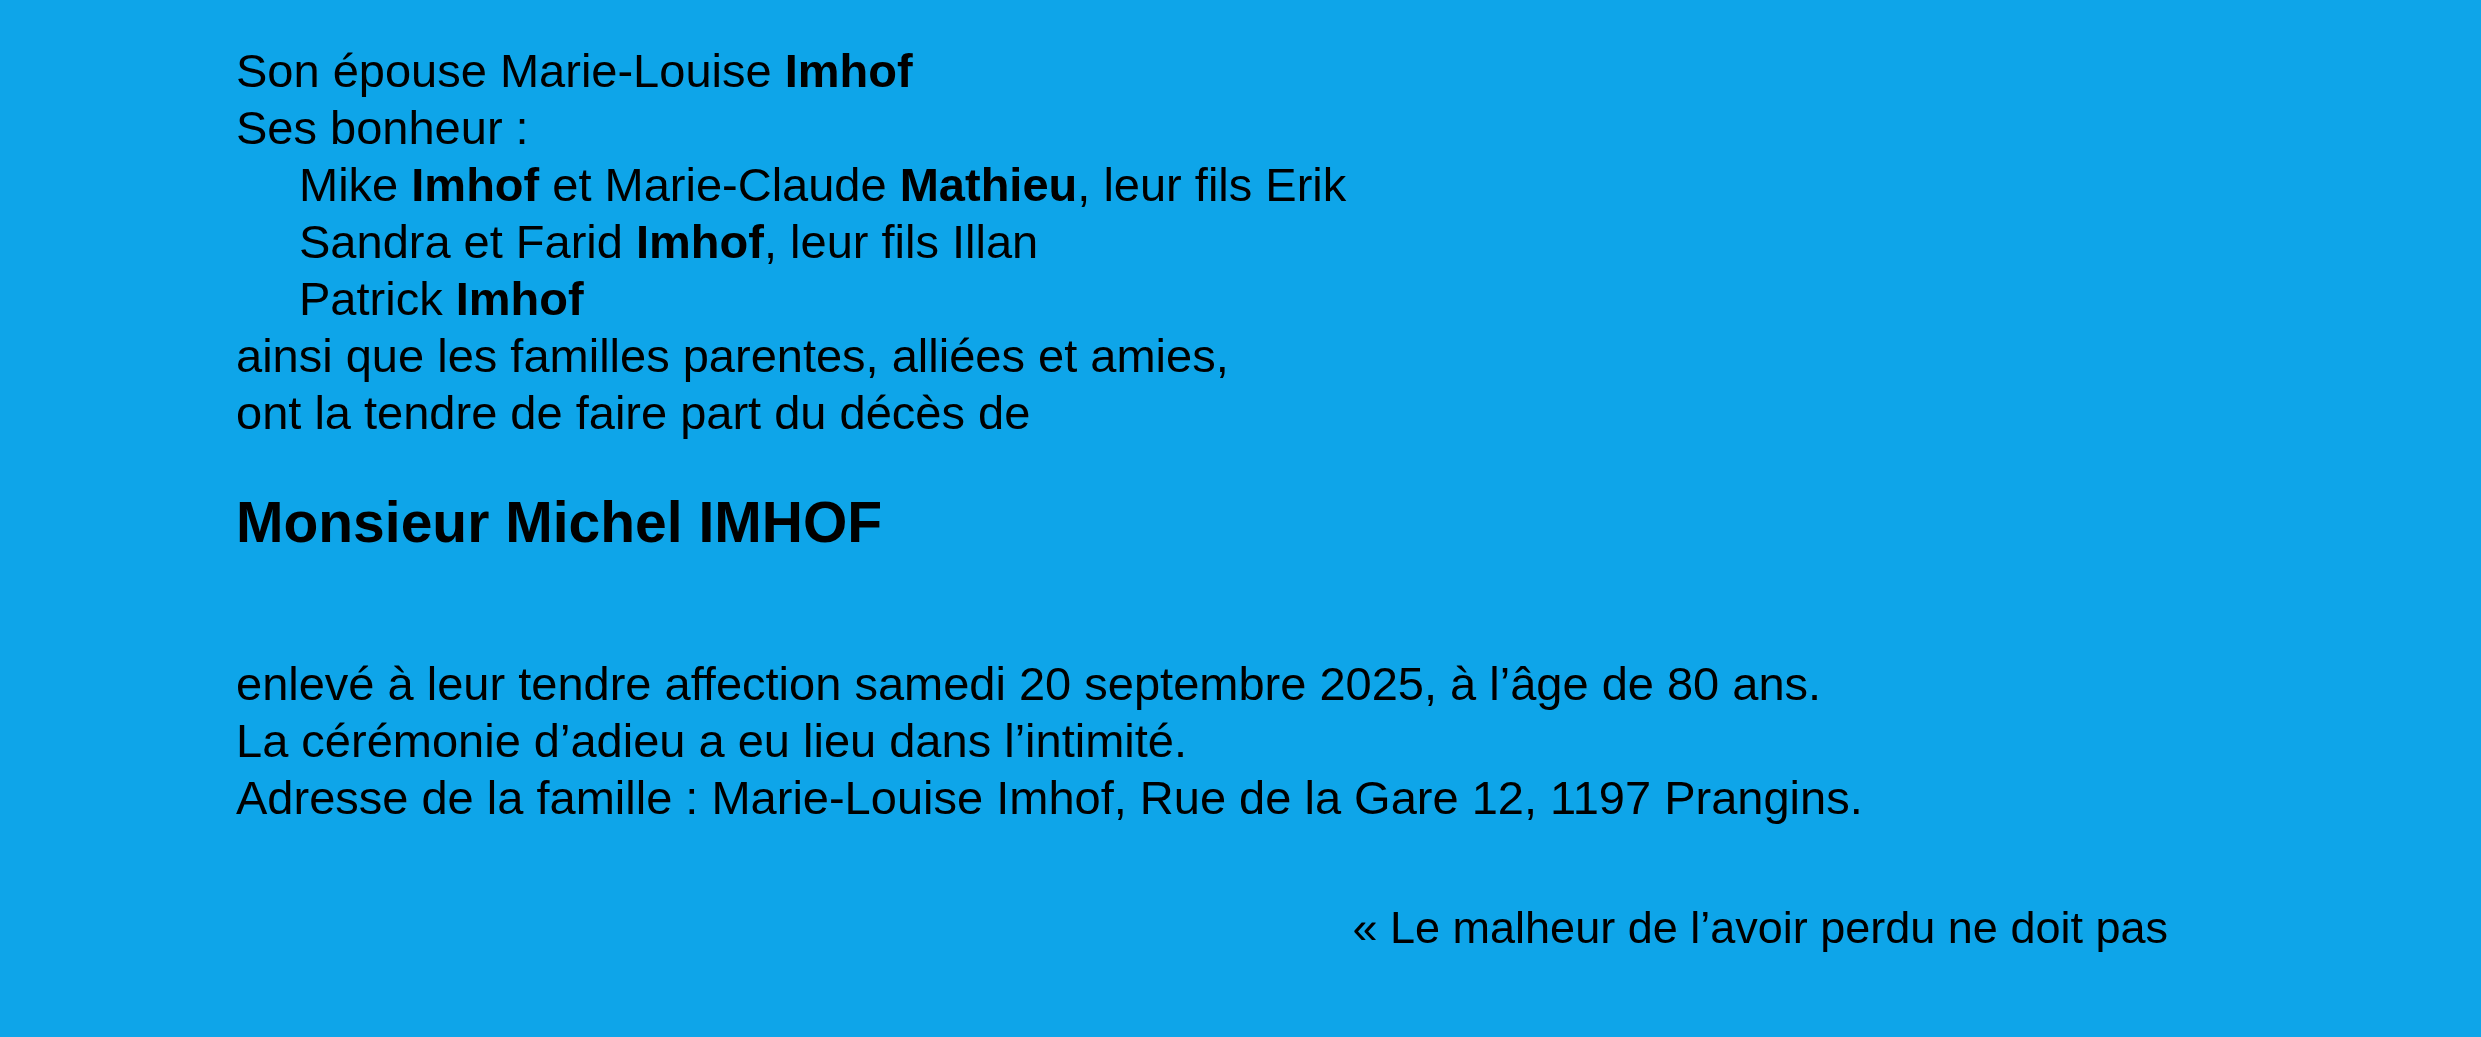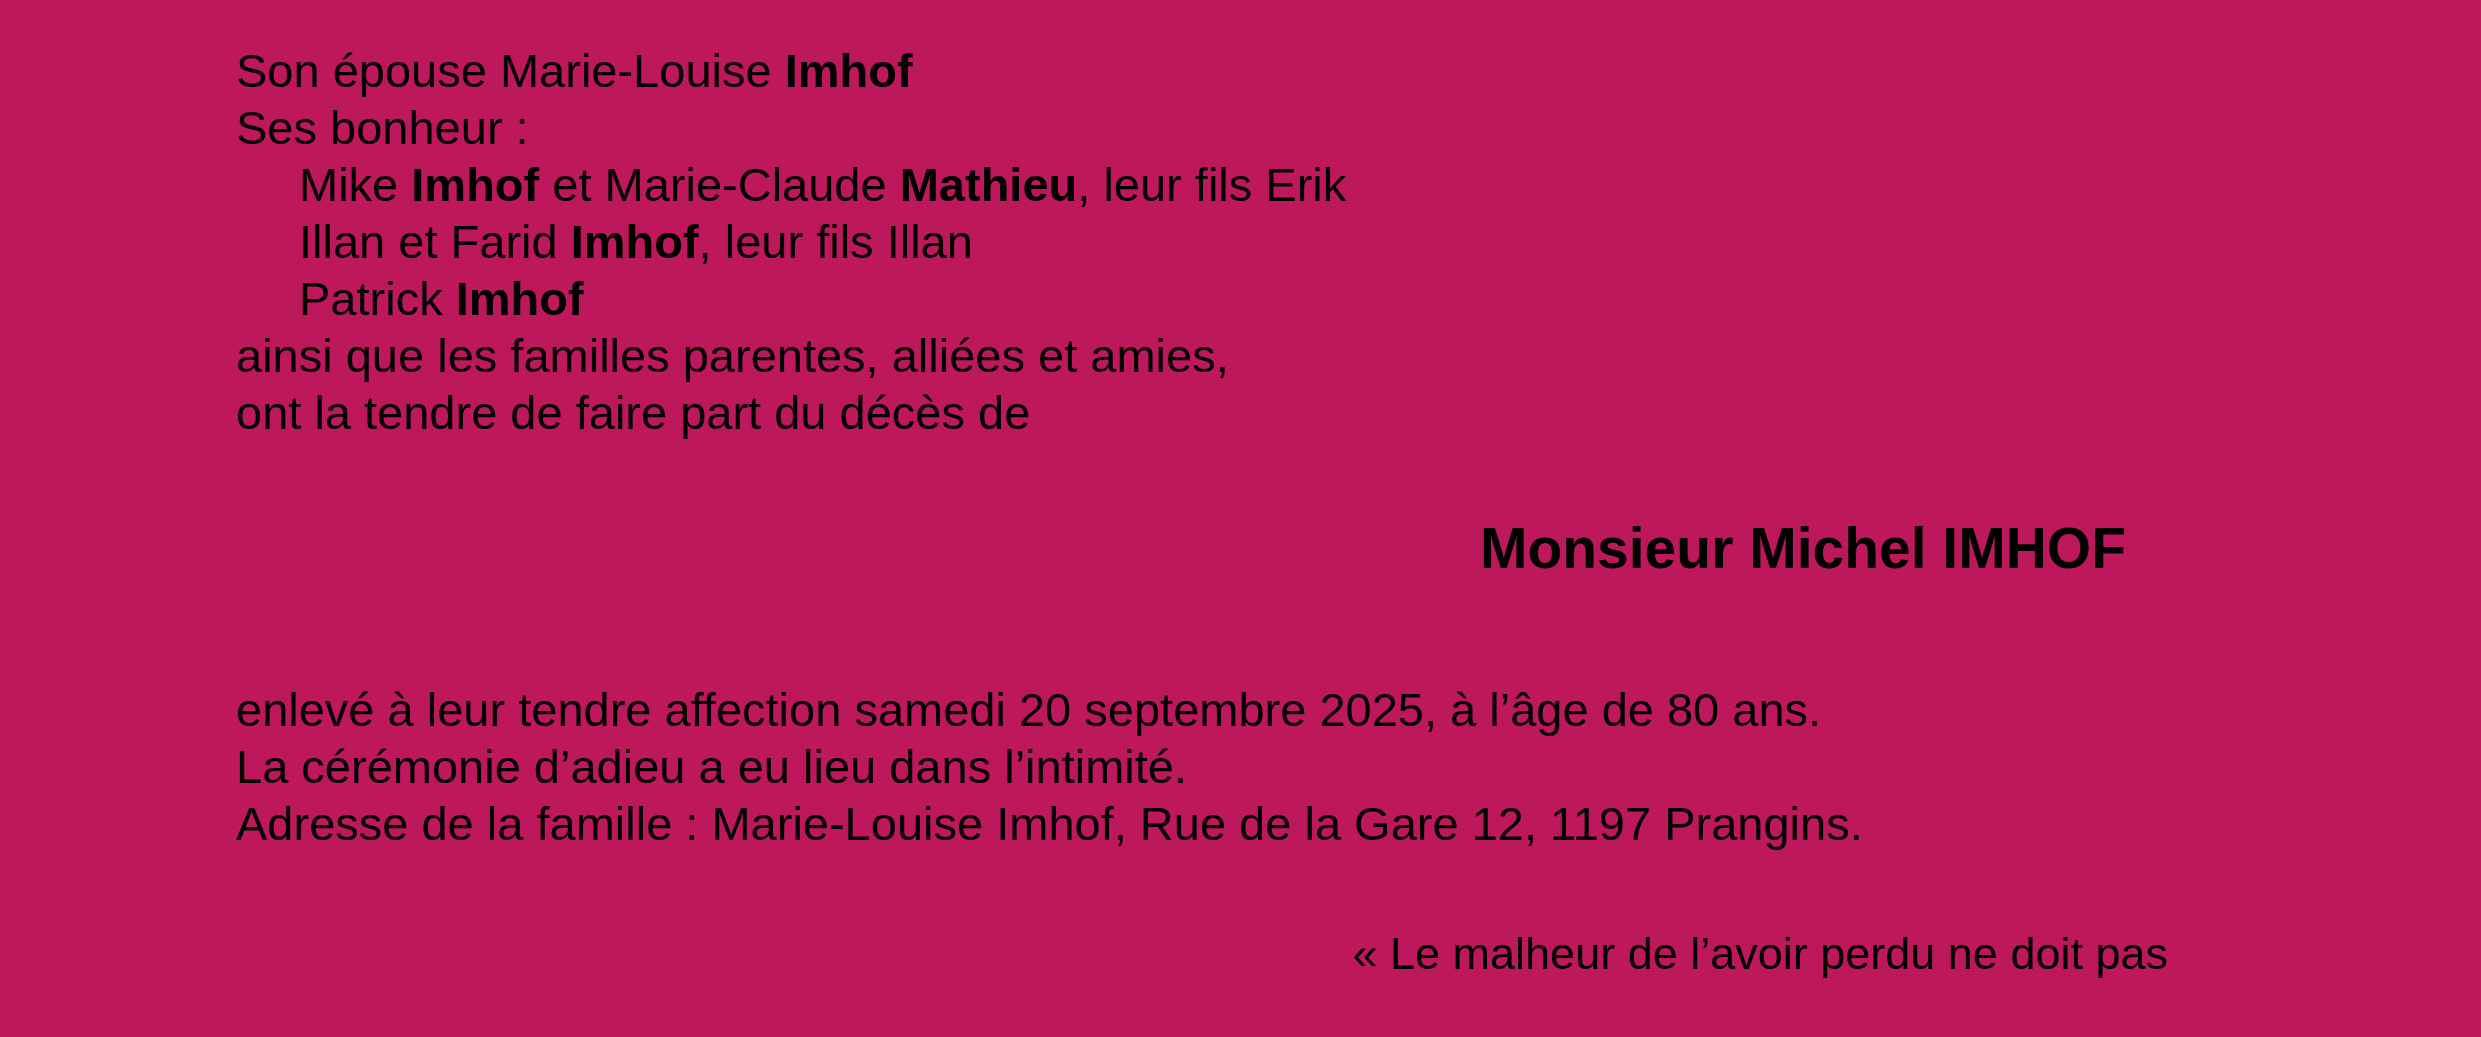--- a/index.html
+++ b/index.html
@@ -11,43 +11,43 @@
     width: 2481px;
     height: 1037px;
     font-family: "Liberation Sans", sans-serif;
     color: #000000;
     overflow: hidden;
   }
   .page {
     position: relative;
     width: 2481px;
     height: 1037px;
-    background: #be185d;
+    background: #0ea5e9;
   }
   .notice {
     position: absolute;
     left: 236px;
     top: 42px;
     width: 2060px;
   }
   .line {
     font-size: 47px;
     line-height: 57px;
     white-space: pre;
     letter-spacing: 0px;
   }
   .indent {
     padding-left: 63px;
   }
   b, .bold {
     font-weight: bold;
   }
   .deceased-block {
-    margin-top: 72px;
-    text-align: right;
+    margin-top: 46px;
+    text-align: left;
     padding-right: 170px;
   }
   .deceased-name {
     font-size: 57px;
     line-height: 70px;
     font-weight: bold;
     white-space: pre;
   }
   .details-block {
     margin-top: 98px;
@@ -68,21 +68,21 @@
 
 <div class="page">
   <div class="notice">
 
     <div class="line"><span>Son épouse Marie-Louise </span><b>Imhof</b></div>
 
     <div class="line">Ses bonheur :</div>
 
     <div class="line indent"><span>Mike </span><b>Imhof</b><span> et Marie-Claude </span><b>Mathieu</b><span>, leur fils Erik</span></div>
 
-    <div class="line indent"><span>Illan et Farid </span><b>Imhof</b><span>, leur fils Illan</span></div>
+    <div class="line indent"><span>Sandra et Farid </span><b>Imhof</b><span>, leur fils Illan</span></div>
 
     <div class="line indent"><span>Patrick </span><b>Imhof</b></div>
 
     <div class="line">ainsi que les familles parentes, alliées et amies,</div>
 
     <div class="line">ont la tendre de faire part du décès de</div>
 
     <div class="deceased-block">
       <div class="deceased-name">Monsieur Michel IMHOF</div>
     </div>

